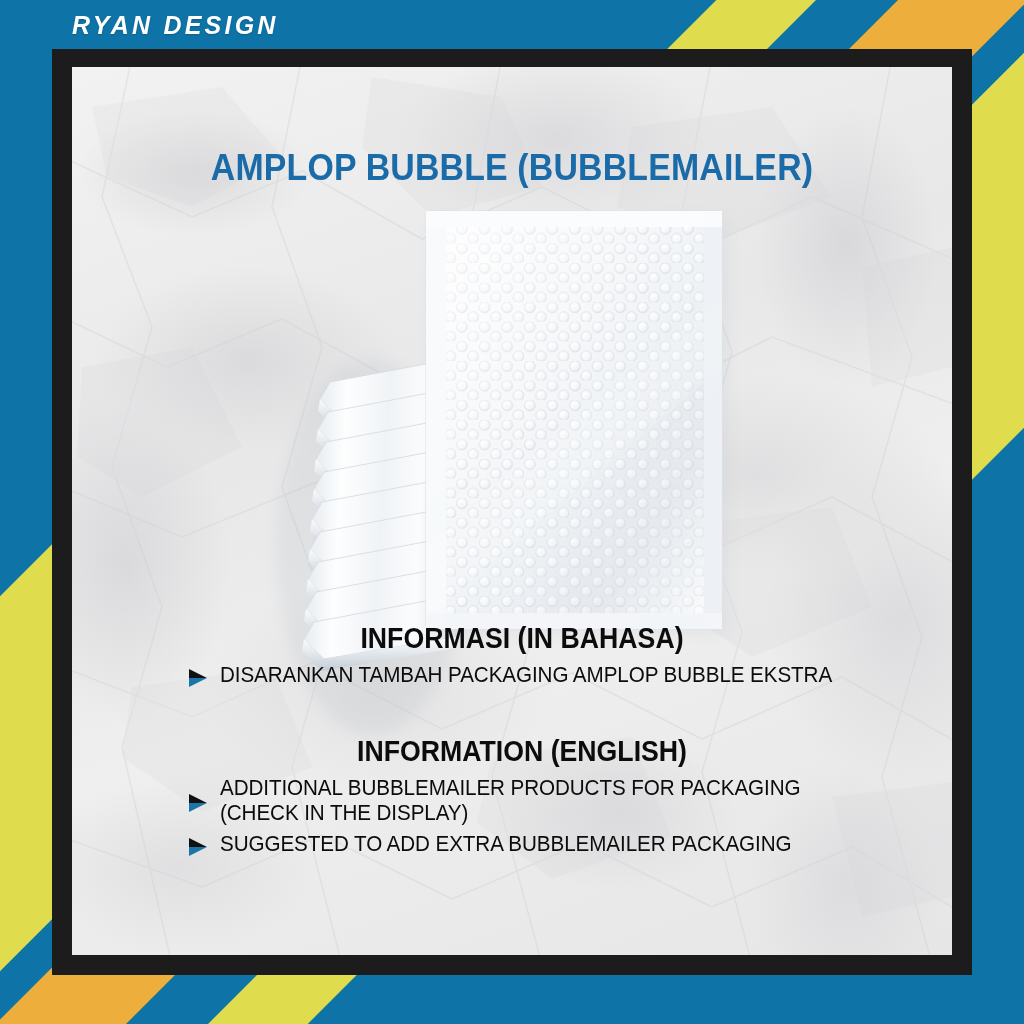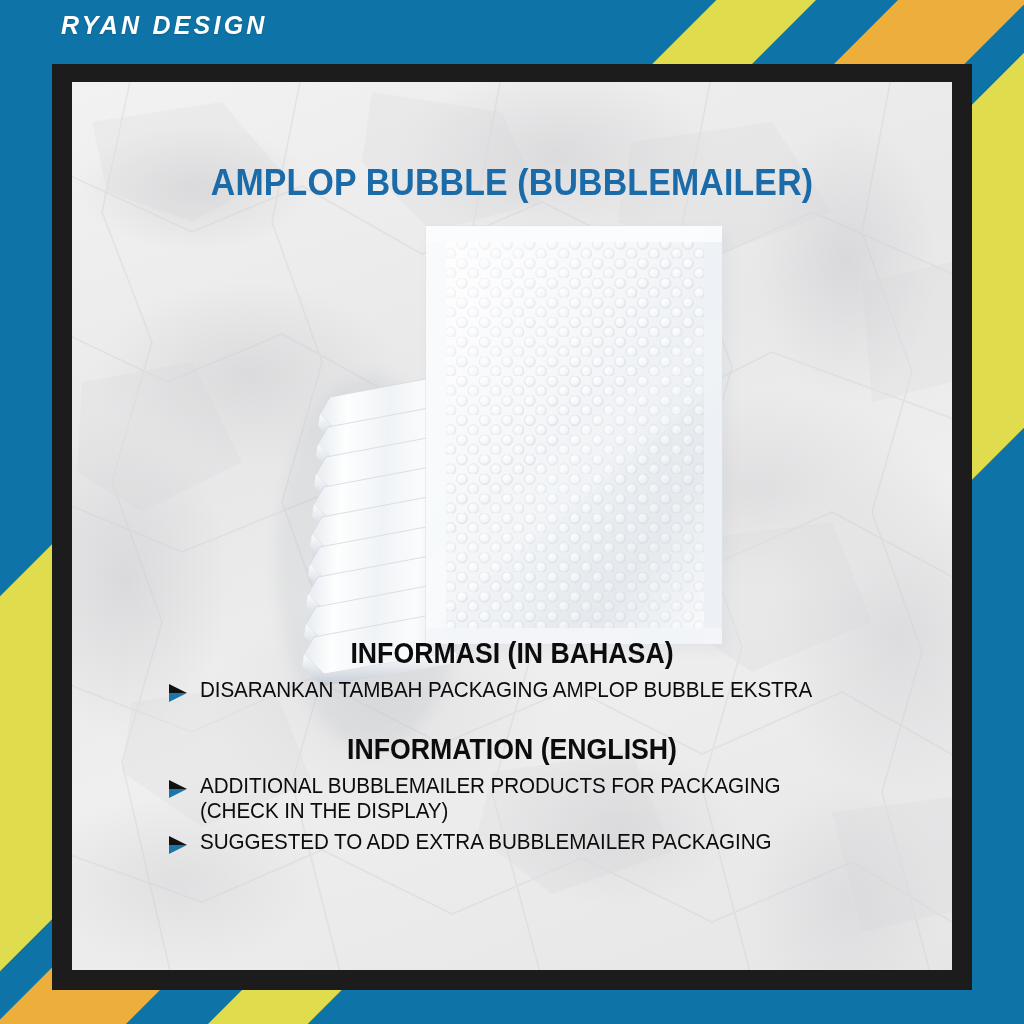--- a/index.html
+++ b/index.html
@@ -77,35 +77,35 @@
   .bl-blue2 {
     width: 58px; height: 900px;
     background: #0E74A8;
     left: 152px; bottom: -436px;
     transform: rotate(45deg);
   }
 
   
   #brand {
     position: absolute;
-    left: 61px; top: 11px;
+    left: 72px; top: 11px;
     z-index: 40;
     color: #FFFFFF;
     font-size: 25px;
     font-weight: 700;
     font-style: italic;
     letter-spacing: 3.2px;
     text-shadow: 0 1px 2px rgba(0,0,0,.18);
     white-space: nowrap;
   }
 
   
   #frame {
     position: absolute;
-    left: 52px; top: 64px;
+    left: 52px; top: 49px;
     width: 920px; height: 926px;
     background: #1C1C1C;
     z-index: 20;
   }
   #card {
     position: absolute;
     left: 20px; top: 18px;
     right: 20px; bottom: 20px;
     overflow: hidden;
     background:
@@ -154,56 +154,57 @@
     pointer-events: none;
   }
 
   
   #info {
     position: absolute;
     left: 0; right: 0;
     top: 555px;
     z-index: 9;
     color: #0C0C0C;
+    padding-left: 20px;
   }
   .sec-head {
     text-align: center;
     font-size: 29px;
     font-weight: 700;
     letter-spacing: 0px;
     transform: scaleX(.92);
     margin: 0 0 8px 0;
     white-space: nowrap;
   }
   .bullets {
     list-style: none;
     margin: 0;
     padding: 0 0 0 96px;
   }
   .bullets li {
     display: flex;
-    align-items: flex-start;
+    align-items: center;
     margin-bottom: 7px;
   }
   .bullet-mark {
     flex: 0 0 auto;
     width: 20px; height: 20px;
     margin-top: 5px;
     margin-right: 12px;
   }
   .bullet-text {
     font-size: 21.5px;
     font-weight: 400;
     line-height: 1.14;
     letter-spacing: -.1px;
     transform: scaleX(.96);
     transform-origin: left center;
   }
   .gap-en { height: 23px; }
-  #sec-en { margin-top: 0; }
+  #sec-en { margin-top: 17px; }
 </style>
 </head>
 <body>
 
 <div id="stage">
 
   <div class="corner-layer">
     <div class="stripe tr-yellow"></div>
     <div class="stripe tr-blue"></div>
     <div class="stripe tr-orange"></div>

